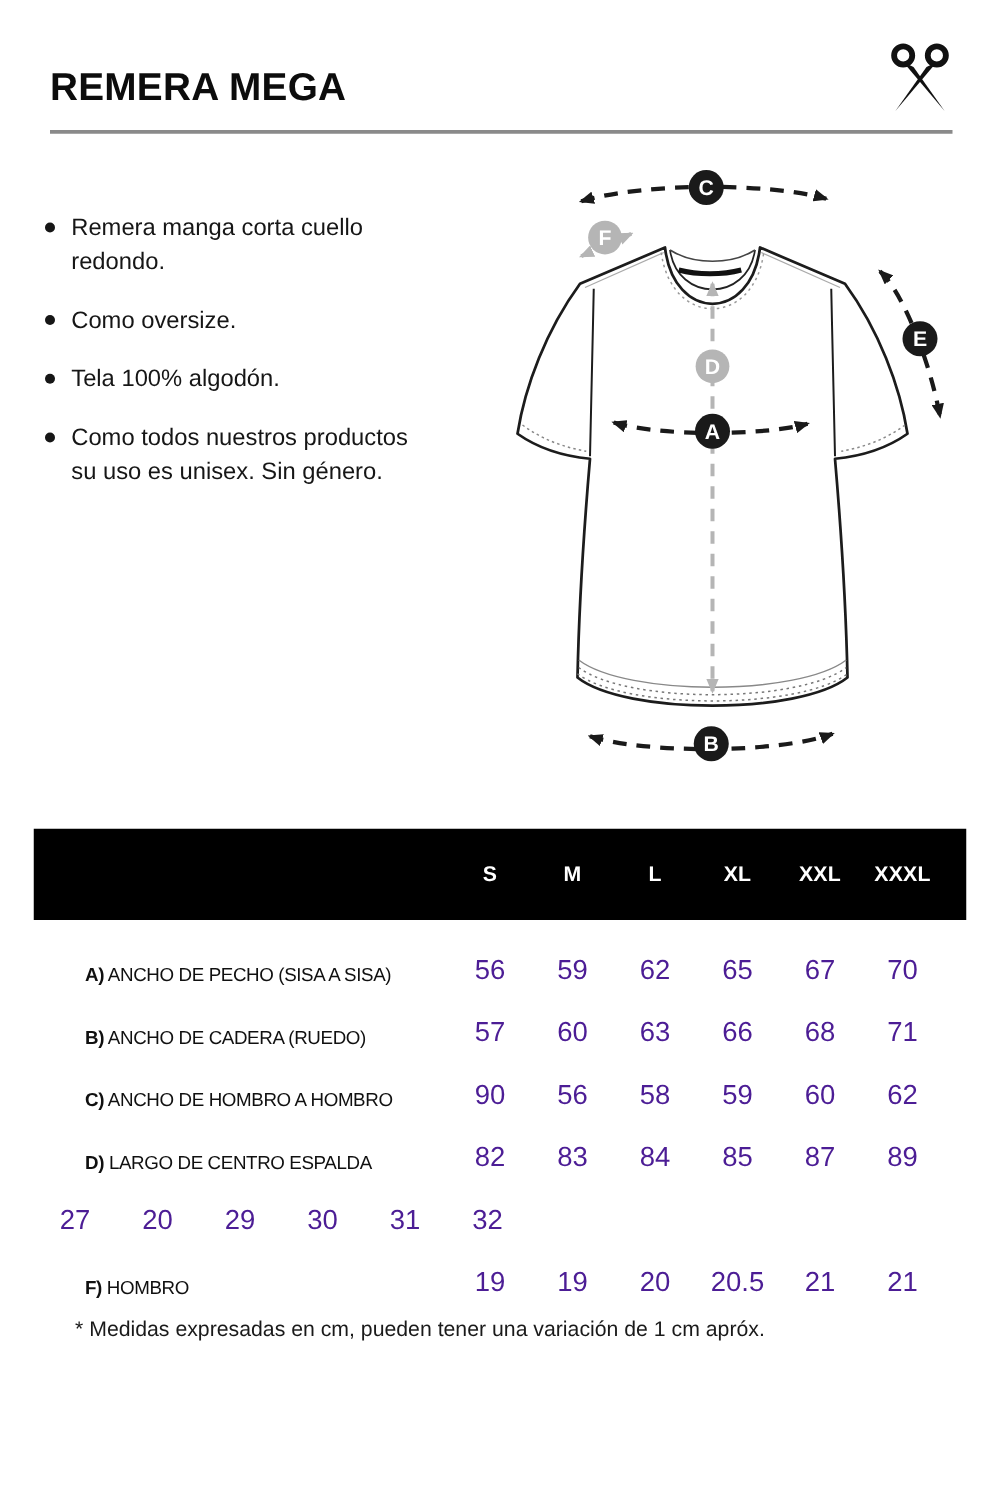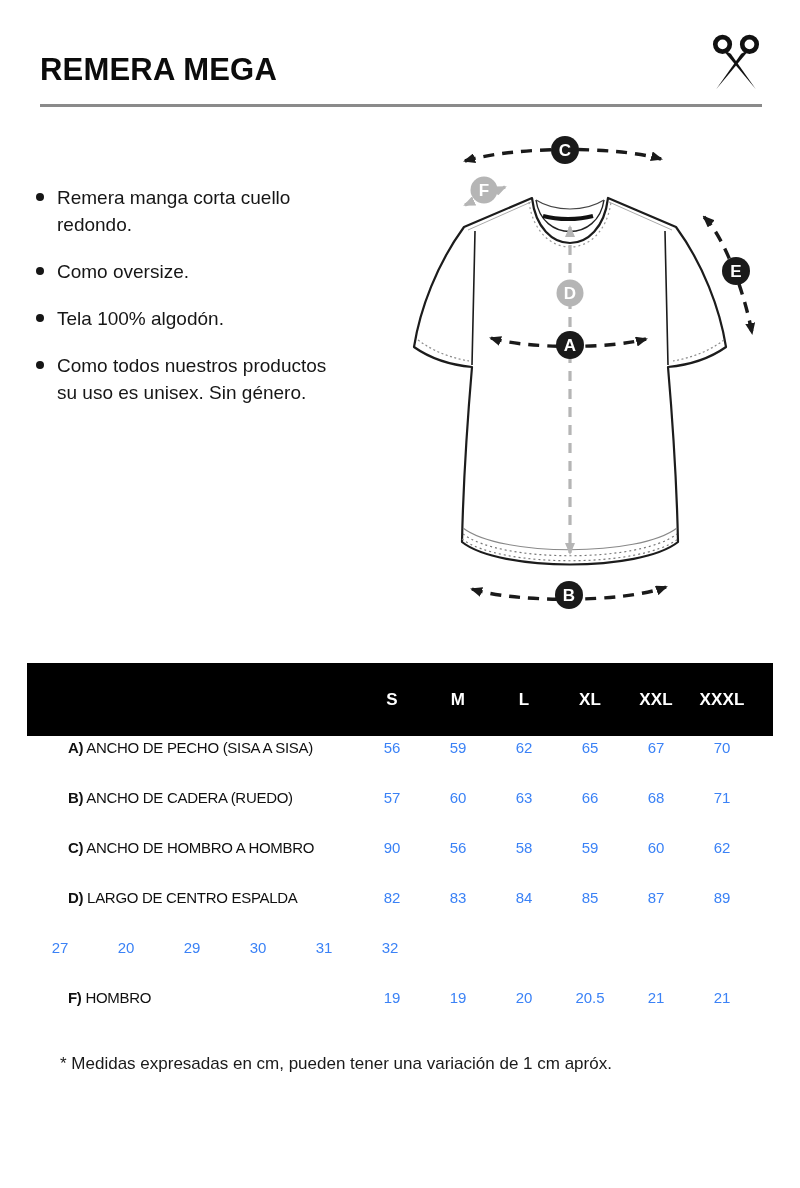--- a/index.html
+++ b/index.html
@@ -9,38 +9,38 @@
   }
   
   .title {
     position:absolute; left:40px; top:52px; margin:0;
     font-size:31px; font-weight:800; letter-spacing:.2px; color:#0c0c0c;text-align:right;
   }
   .scissors { position:absolute; left:708px; top:34px; width:56px; height:58px; }
   .divider { position:absolute; left:40px; top:104px; width:722px; height:3px; background:#8a8a8a; }
 
   
-  .features { position:absolute; left:36px; top:184px; width:292px; margin:0; padding:0; list-style:none; }
+  .features { position:absolute; left:36px; top:169px; width:292px; margin:0; padding:0; list-style:none; }
   .features li { display:flex; gap:13px; margin-bottom:20px; font-size:19px; line-height:27px; color:#161616; }
   .features .dot { flex:0 0 auto; width:8px; height:8px; border-radius:50%; background:#161616; margin-top:9px; }
 
   
   .diagram { position:absolute; left:395px; top:125px; width:395px; height:500px; }
   .mk-letter { font-family:"Liberation Sans", sans-serif; font-size:17px; font-weight:700; fill:#ffffff; text-anchor:middle; }
 
   
   .size-table { position:absolute; left:27px; top:663px; width:746px; }
   .thead { display:flex; align-items:center; height:73px; background:#000; color:#fff; padding-right:18px; box-sizing:border-box; }
   .tbody { padding-top:3px; }
-  .trow { display:flex; align-items:flex-start; height:50px; padding-right:18px; box-sizing:border-box; }
+  .trow { display:flex; align-items:flex-end; height:50px; padding-right:18px; box-sizing:border-box; }
   .rowlabel { flex:1 1 auto; padding-left:41px; font-size:15px; letter-spacing:-.3px; color:#101010; white-space:nowrap; }
   .rowlabel b { font-weight:700; }
   .cell { flex:0 0 66px; width:66px; text-align:center; }
   .sz  { font-weight:700; font-size:17px; letter-spacing:.2px; }
-  .val { font-size:15px; color:#3b82f6; }
+  .val { font-size:22px; color:#4c1d95; }
 
   .footnote { position:absolute; left:60px; top:1054px; margin:0; font-size:17px; color:#1a1a1a; }
 </style>
 </head>
 <body>
 
 <div class="page">
 
   <h1 class="title">REMERA MEGA</h1>
 

